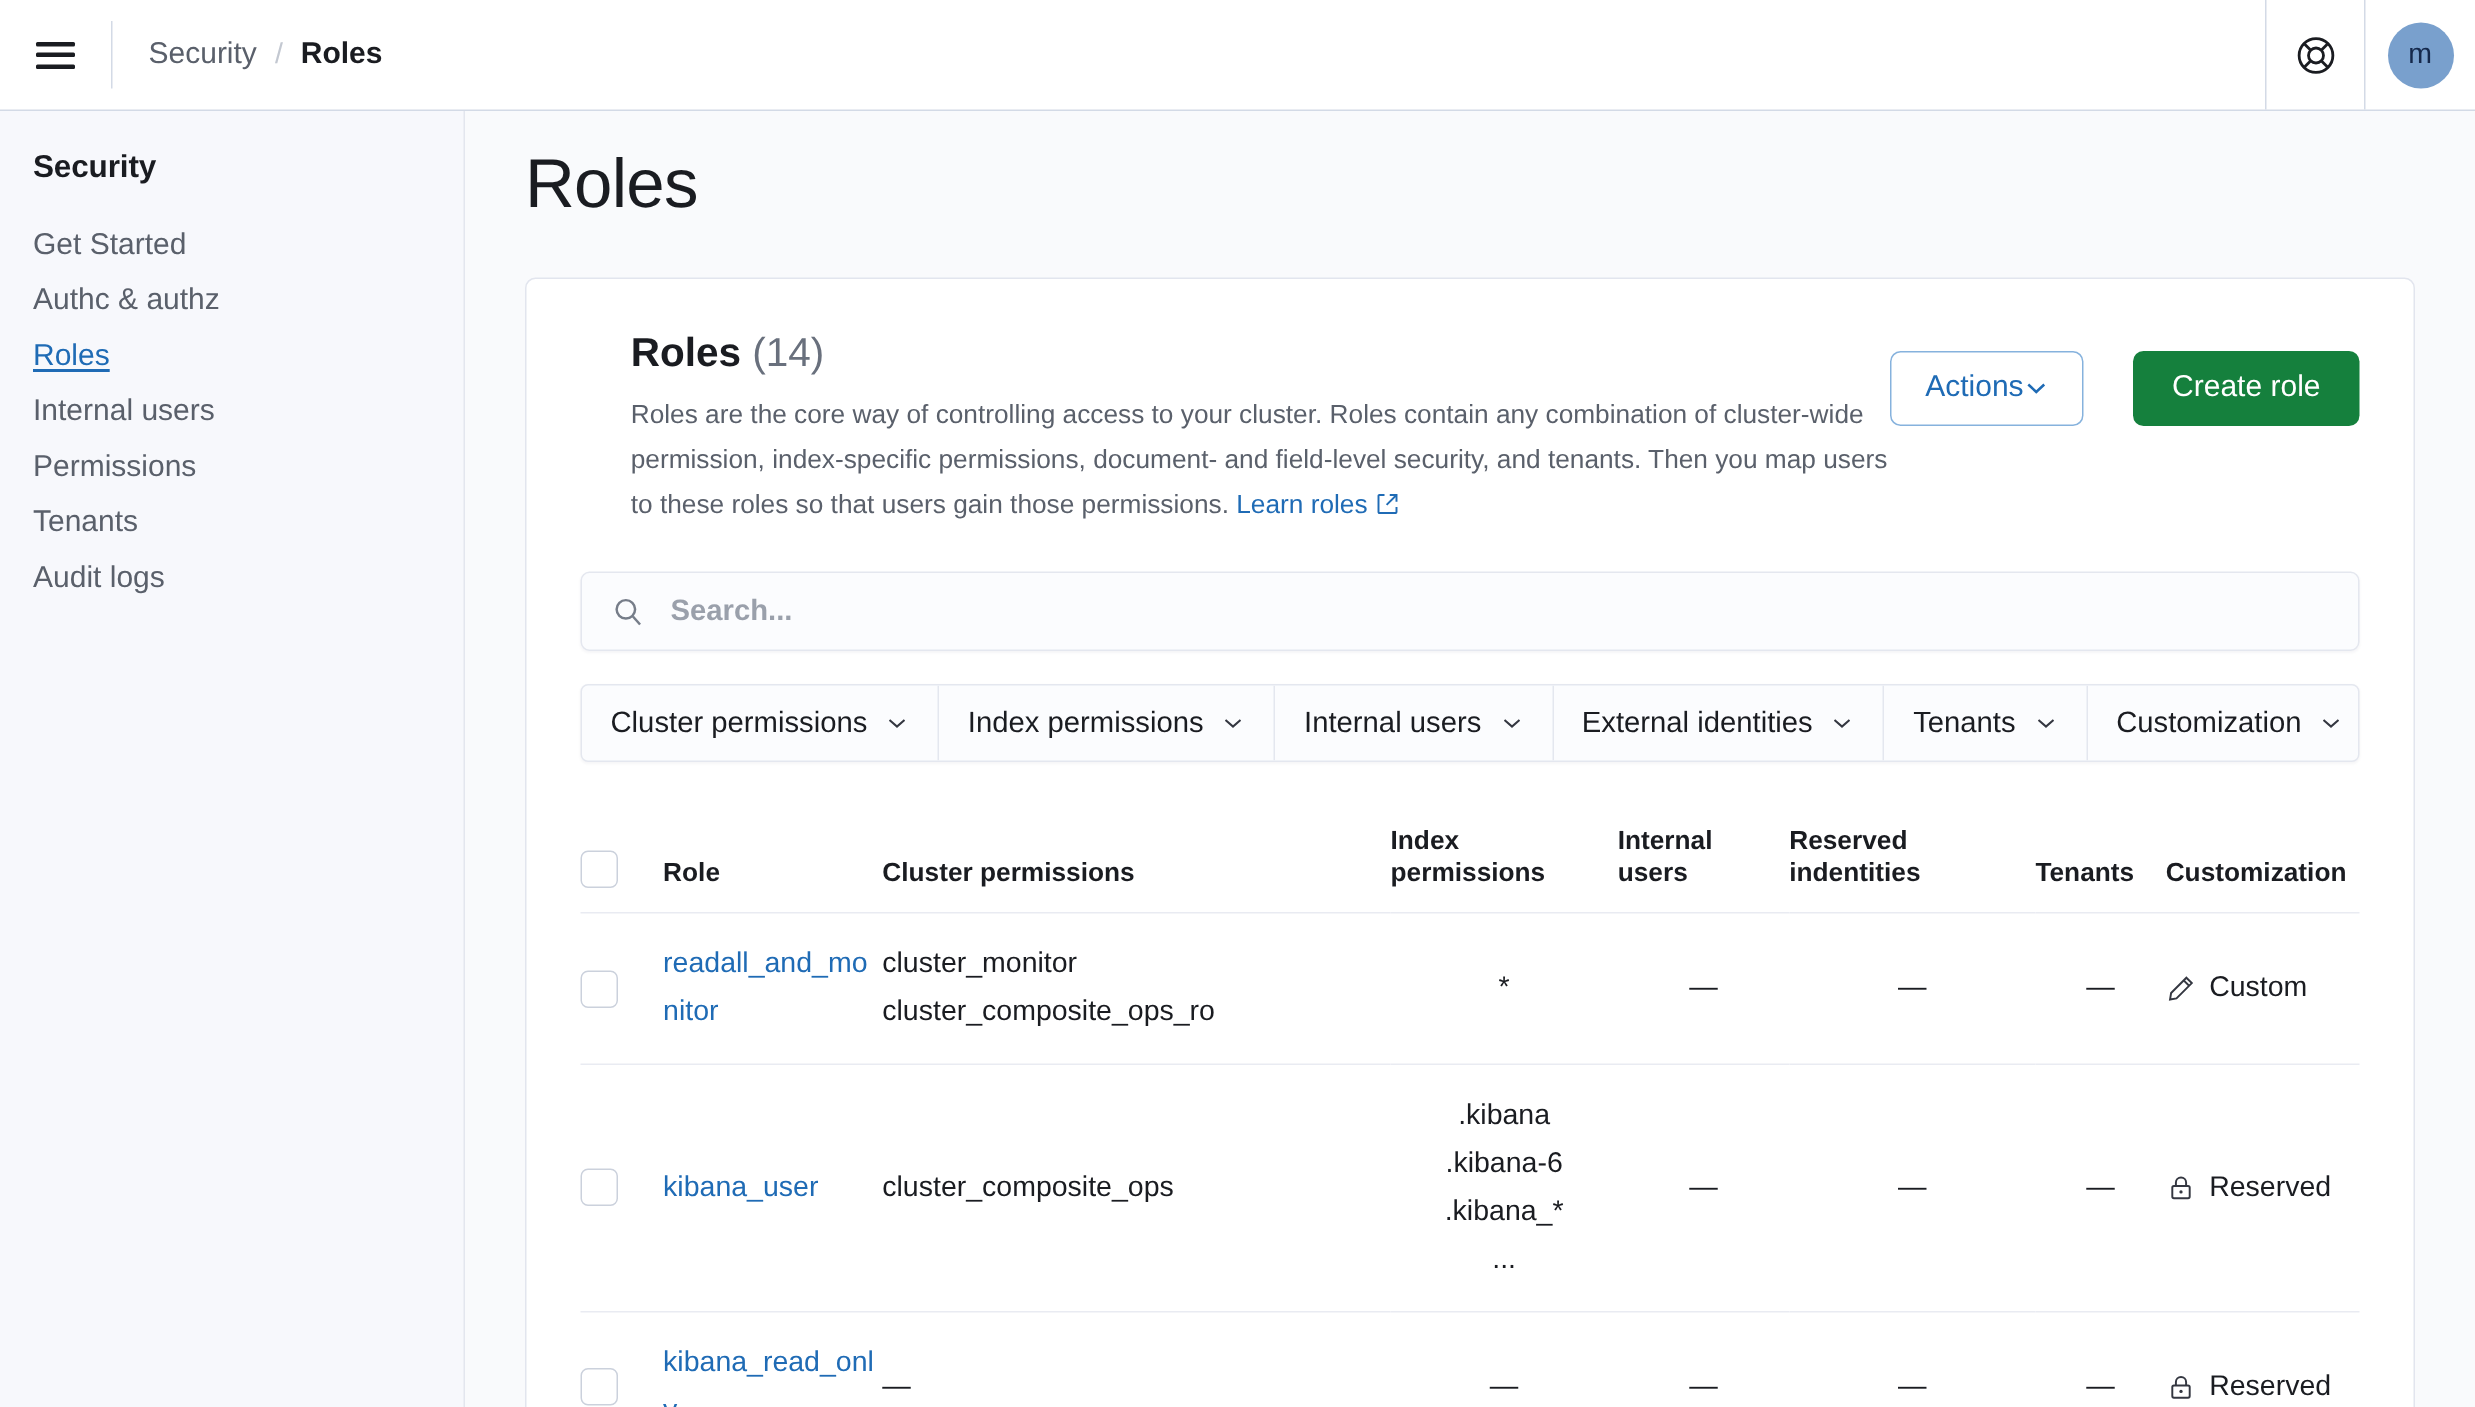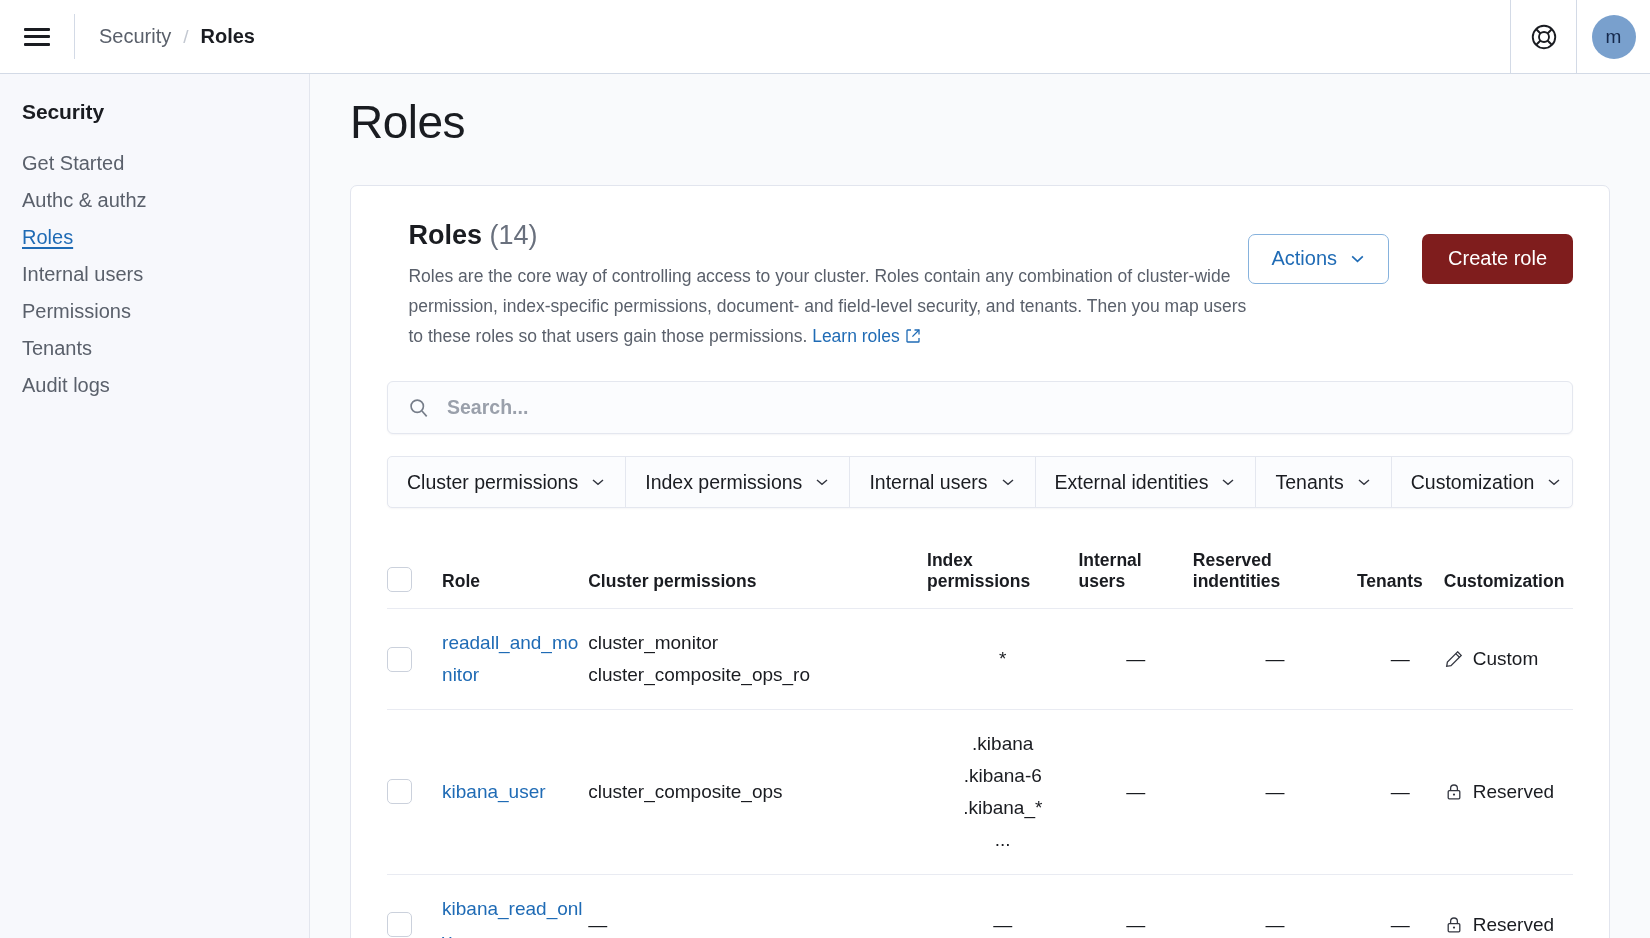--- a/index.html
+++ b/index.html
@@ -112,30 +112,30 @@
   .panel-desc {
     font-size: 17.5px; color: #5a606b; line-height: 1.72;
   }
   .learn-more { color: #1f6bb5; cursor: pointer; }
   .ext-icon { display: inline-block; vertical-align: -2px; margin-left: 5px; }
 
   .panel-head-right { display: flex; gap: 33px; align-items: flex-start; padding-top: 14px; }
   .btn {
     font-family: "Liberation Sans", sans-serif;
     font-size: 20px; border-radius: 7px; cursor: pointer;
-    display: flex; align-items: center; justify-content: center; gap: 12px;
+    display: flex; align-items: center; justify-content: center; 
     white-space: nowrap;
   }
   .btn-actions {
     background: #ffffff; color: #1f6bb5;
     border: 1px solid #86b2dd;
     padding: 0 22px; height: 50px;
   }
   .btn-create {
-    background: #7f1d1d; color: #ffffff; border: none;
+    background: #15803d; color: #ffffff; border: none;
     padding: 0 26px; height: 50px;
   }
 
   
   .search-row {
     margin-top: 30px;
     height: 53px;
     background: #fbfcfe;
     border: 1px solid #e4e7ef;
     border-radius: 6px;

